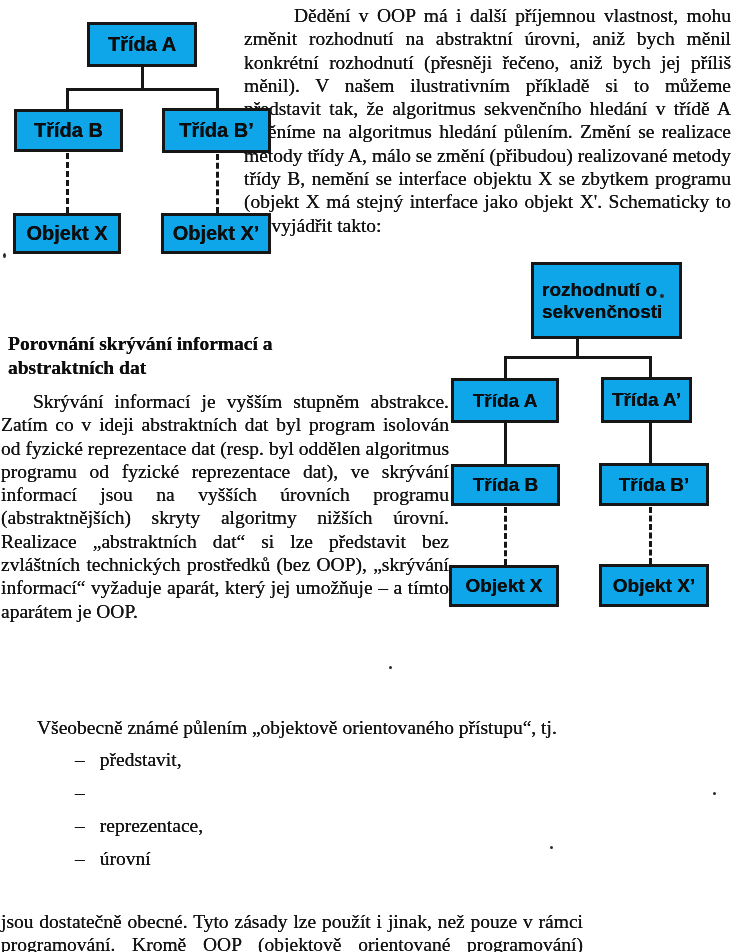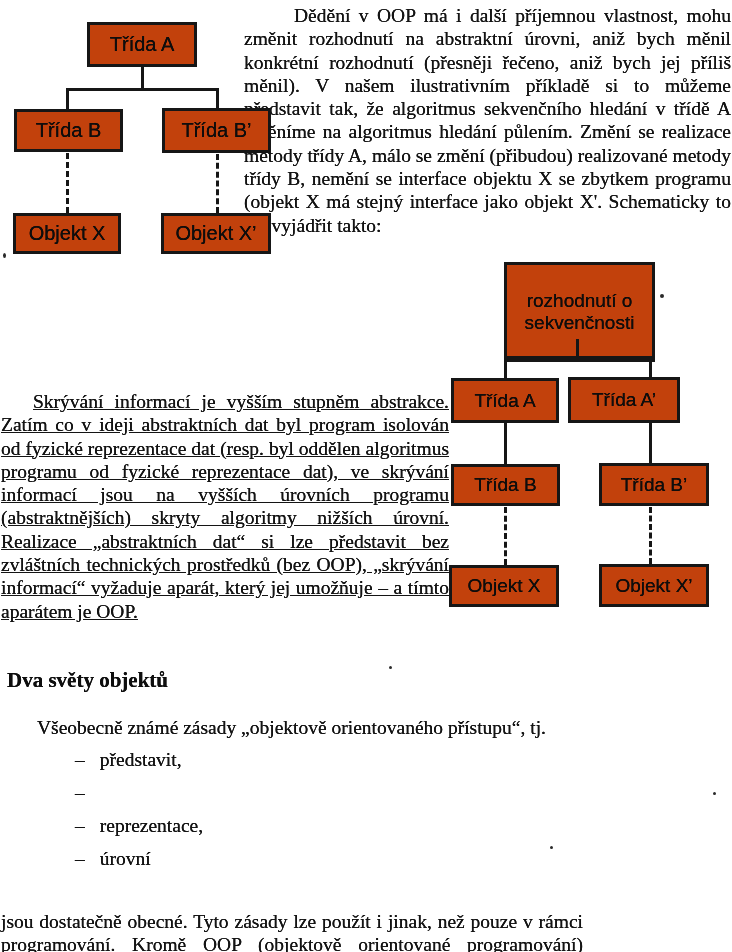--- a/index.html
+++ b/index.html
@@ -15,37 +15,37 @@
   }
   .body-text {
     position: absolute;
     font-size: 19.5px;
     line-height: 23.3px;
     text-align: justify;
     color: #141414;
     text-shadow: 0 0 0.45px #000;
   }
   .indent50 { text-indent: 50px; }
-  .indent32 { text-indent: 32px; text-decoration: underline; }
+  .indent32 { text-indent: 32px; }
   .heading {
     position: absolute;
     font-weight: bold;
     color: #0e0e0e;
     text-shadow: 0 0 0.5px #000;
   }
   .dbox {
     position: absolute;
     border: 3px solid #161616;
-    background: #c2410c;
+    background: #0ea5e9;
     display: flex;
     align-items: center;
     justify-content: center;
-    text-align: center;
+    text-align: left;
     font-family: "Liberation Sans", "DejaVu Sans", sans-serif;
-    font-weight: normal;
+    font-weight: bold;
     color: #0e0e0e;
     font-size: 20px;
     line-height: 1.15;
     text-shadow: 0 0 0.5px #000;
   }
   .dbox.small { font-size: 19px; }
   .vline { position: absolute; width: 3px; background: #161616; }
   .hline { position: absolute; height: 3px; background: #161616; }
   .vdash { position: absolute; width: 0; border-left: 3px dashed #161616; }
   .bullets { position: absolute; left: 75px; top: 749px; }
@@ -78,50 +78,50 @@
     <div class="dbox" style="left:14px; top:109px; width:109px; height:43px;">Třída B</div>
     <div class="dbox" style="left:162px; top:108px; width:109px; height:45px;">Třída B’</div>
 
     <div class="vdash" style="left:66px; top:153px; height:60px;"></div>
     <div class="vdash" style="left:216px; top:154px; height:59px;"></div>
 
     <div class="dbox" style="left:13px; top:213px; width:108px; height:41px;">Objekt X</div>
     <div class="dbox" style="left:161px; top:213px; width:110px; height:41px;">Objekt X’</div>
   </div>
 
+  <div class="heading" style="left:8px; top:332px; width:310px; font-size:19.5px; line-height:24px;">Porovnání skrývání informací a abstraktních dat</div>
 
   <div class="body-text indent32" style="left:1px; top:390px; width:448px;">Skrývání informací je vyšším stupněm abstrakce. Zatím co v ideji abstraktních dat byl program isolován od fyzické reprezentace dat (resp. byl oddělen algoritmus programu od fyzické reprezentace dat), ve skrývání informací jsou na vyšších úrovních programu (abstraktnějších) skryty algoritmy nižších úrovní. Realizace „abstraktních dat“ si lze představit bez zvláštních technických prostředků (bez OOP), „skrývání informací“ vyžaduje aparát, který jej umožňuje – a tímto aparátem je OOP.</div>
 
   <div>
-    <div class="dbox small" style="left:504px; top:262px; width:151px; height:100px; padding:0 8px;">rozhodnutí o sekvenčnosti</div>
+    <div class="dbox small" style="left:531px; top:262px; width:151px; height:77px; padding:0 8px;">rozhodnutí o sekvenčnosti</div>
 
     <div class="vline" style="left:576px; top:339px; height:19px;"></div>
     <div class="hline" style="left:504px; top:356px; width:148px;"></div>
     <div class="vline" style="left:504px; top:356px; height:22px;"></div>
     <div class="vline" style="left:649px; top:356px; height:22px;"></div>
 
     <div class="dbox small" style="left:451px; top:378px; width:108px; height:45px;">Třída A</div>
-    <div class="dbox small" style="left:568px; top:377px; width:112px; height:46px;">Třída A’</div>
+    <div class="dbox small" style="left:601px; top:377px; width:91px; height:46px;">Třída A’</div>
 
     <div class="vline" style="left:504px; top:423px; height:41px;"></div>
     <div class="vline" style="left:649px; top:423px; height:40px;"></div>
 
     <div class="dbox small" style="left:451px; top:464px; width:109px; height:42px;">Třída B</div>
     <div class="dbox small" style="left:599px; top:463px; width:110px; height:43px;">Třída B’</div>
 
     <div class="vdash" style="left:504px; top:507px; height:58px;"></div>
     <div class="vdash" style="left:649px; top:507px; height:57px;"></div>
 
     <div class="dbox small" style="left:449px; top:565px; width:110px; height:42px;">Objekt X</div>
     <div class="dbox small" style="left:599px; top:564px; width:110px; height:43px;">Objekt X’</div>
   </div>
 
-  <div class="heading" style="left:7px; top:668px; font-size:21px;">Dva světy objektů</div>
 
-  <div class="body-text" style="left:37px; top:716px; width:640px; text-align:left;">Všeobecně známé zásady „objektově orientovaného přístupu“, tj.</div>
+  <div class="body-text" style="left:37px; top:716px; width:640px; text-align:left;">Všeobecně známé půlením „objektově orientovaného přístupu“, tj.</div>
 
   <div class="bullets">
     <div class="bullet-row">
       <span>–</span>
       <span>představit,</span>
     </div>
     <div class="bullet-row">
       <span>–</span>
     </div>
     <div class="bullet-row">

